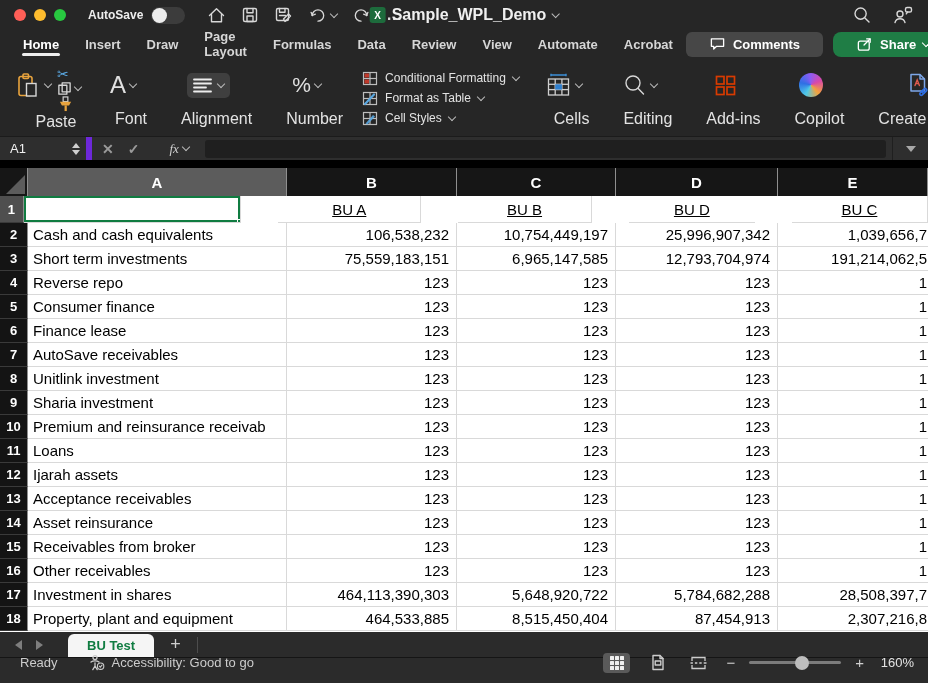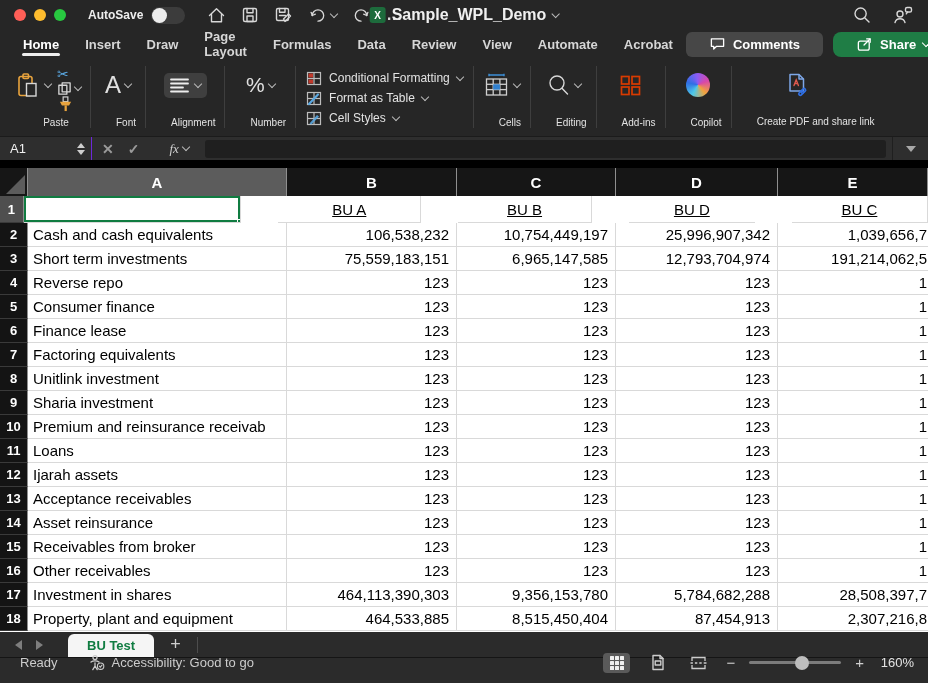--- a/index.html
+++ b/index.html
@@ -40,40 +40,40 @@
     border-radius:2px; background:#ededed; }
   .tabsrow-right { margin-left:auto; display:flex; align-items:center; gap:10px; }
   .pill { height:25px; border-radius:6px; display:flex; align-items:center; gap:7px; padding:0 23px;
     color:#fff; font-size:13px; font-weight:700; }
   .comments-btn { background:#474747; }
   .share-btn { background:var(--share-green,#1f7d45);border-radius:8px; }
 
   
   .toolbar { height:78px; background:#262626; display:flex; align-items:stretch; padding:4px 6px 2px 8px; }
   .tg { display:flex; flex-direction:column; align-items:center; justify-content:flex-start; padding:2px 7px; }
-  .tg-label { color:#e3e3e3; font-size:10px; margin-top:auto; padding-bottom:4px; white-space:nowrap; text-align:center;margin-left:16px; }
+  .tg-label { color:#e3e3e3; font-size:16px; margin-top:auto; padding-bottom:4px; white-space:nowrap; text-align:center;margin-left:16px; }
   .tdiv { width:1px; background:#3e3e3e; margin:4px 2px 6px 2px; }
   .bigicon { height:42px; display:flex; align-items:center; justify-content:center; gap:4px; }
   .glyph-A { font-size:24px; color:#e0e0e0; font-weight:400; }
   .glyph-pct { font-size:21px; color:#e0e0e0; }
   .align-box { background:#3f3f3f; border-radius:5px; padding:5px 6px; display:flex; align-items:center; gap:5px; }
   .paste-wrap { display:flex; gap:6px; }
   .clip-stack { display:flex; flex-direction:column; justify-content:space-between; padding:3px 0 1px 0; }
   .scissors { color:#5aa7e0; font-size:14px; line-height:14px; }
   .stylestack { display:flex; flex-direction:column; justify-content:center; gap:5px; padding:4px 8px; }
   .stylerow { display:flex; align-items:center; gap:7px; color:#e3e3e3; font-size:12px; white-space:nowrap; }
   .copilot-ico { width:24px; height:24px; border-radius:50%;
     background:conic-gradient(from 210deg,#4ec9e8,#2f6fe4,#8a5cf5,#d948a8,#f2a33c,#4ec9e8); }
   .addins-ico { color:var(--addins-orange,#d83b01); }
   .pdf-label { max-width:96px; line-height:1.2; }
 
   
   .formulabar { height:24px; background:#2e2e2e; border-top:1px solid #1b1b1b; display:flex; align-items:center; }
   .namebox { width:92px; height:100%; display:flex; align-items:center; padding:0 4px 0 10px;
-    border-right:1px solid #6d28d9; color:#f0f0f0; font-size:13px; }
+    border-right:6px solid #6d28d9; color:#f0f0f0; font-size:13px; }
   .spinner { margin-left:auto; display:flex; flex-direction:column; gap:2px; align-items:center; padding-right:2px; }
   .spin-up { width:0; height:0; border-left:4px solid transparent; border-right:4px solid transparent; border-bottom:5px solid #cfcfcf; }
   .spin-dn { width:0; height:0; border-left:4px solid transparent; border-right:4px solid transparent; border-top:5px solid #cfcfcf; }
   .fb-btns { display:flex; align-items:center; gap:14px; padding:0 10px; }
   .fb-x { color:#9a9a9a; font-size:14px; font-weight:700; }
   .fb-check { color:#9a9a9a; font-size:14px; font-weight:700; }
   .fb-fx { color:#cfcfcf; font-size:13px; font-style:italic; font-family:"Liberation Serif",serif; display:flex; align-items:center; gap:4px;margin-left:16px; }
   .fb-input { flex:1; height:18px; margin:0 6px; background:#1f1f1f; border:none; border-radius:3px;
     color:#fff; font-size:13px; padding:0 6px; outline:none; }
   .fb-expand { width:36px; height:100%; border-left:1px solid #1f1f1f; display:flex; align-items:center; justify-content:center; }
@@ -503,21 +503,21 @@
       <div class="g-row">
         <div class="g-rownum">6</div>
         <div class="g-cell c-a g-label">Finance lease</div>
         <div class="g-cell g-num c-b">123</div>
         <div class="g-cell g-num c-c">123</div>
         <div class="g-cell g-num c-d">123</div>
         <div class="g-cell g-num c-e">1</div>
       </div>
       <div class="g-row">
         <div class="g-rownum">7</div>
-        <div class="g-cell c-a g-label">Factoring equivalents</div>
+        <div class="g-cell c-a g-label">AutoSave receivables</div>
         <div class="g-cell g-num c-b">123</div>
         <div class="g-cell g-num c-c">123</div>
         <div class="g-cell g-num c-d">123</div>
         <div class="g-cell g-num c-e">1</div>
       </div>
       <div class="g-row">
         <div class="g-rownum">8</div>
         <div class="g-cell c-a g-label">Unitlink investment</div>
         <div class="g-cell g-num c-b">123</div>
         <div class="g-cell g-num c-c">123</div>
@@ -585,21 +585,21 @@
         <div class="g-cell c-a g-label">Other receivables</div>
         <div class="g-cell g-num c-b">123</div>
         <div class="g-cell g-num c-c">123</div>
         <div class="g-cell g-num c-d">123</div>
         <div class="g-cell g-num c-e">1</div>
       </div>
       <div class="g-row">
         <div class="g-rownum">17</div>
         <div class="g-cell c-a g-label">Investment in shares</div>
         <div class="g-cell g-num c-b">464,113,390,303</div>
-        <div class="g-cell g-num c-c">9,356,153,780</div>
+        <div class="g-cell g-num c-c">5,648,920,722</div>
         <div class="g-cell g-num c-d">5,784,682,288</div>
         <div class="g-cell g-num c-e">28,508,397,7</div>
       </div>
       <div class="g-row">
         <div class="g-rownum">18</div>
         <div class="g-cell c-a g-label">Property, plant and equipment</div>
         <div class="g-cell g-num c-b">464,533,885</div>
         <div class="g-cell g-num c-c">8,515,450,404</div>
         <div class="g-cell g-num c-d">87,454,913</div>
         <div class="g-cell g-num c-e">2,307,216,8</div>

